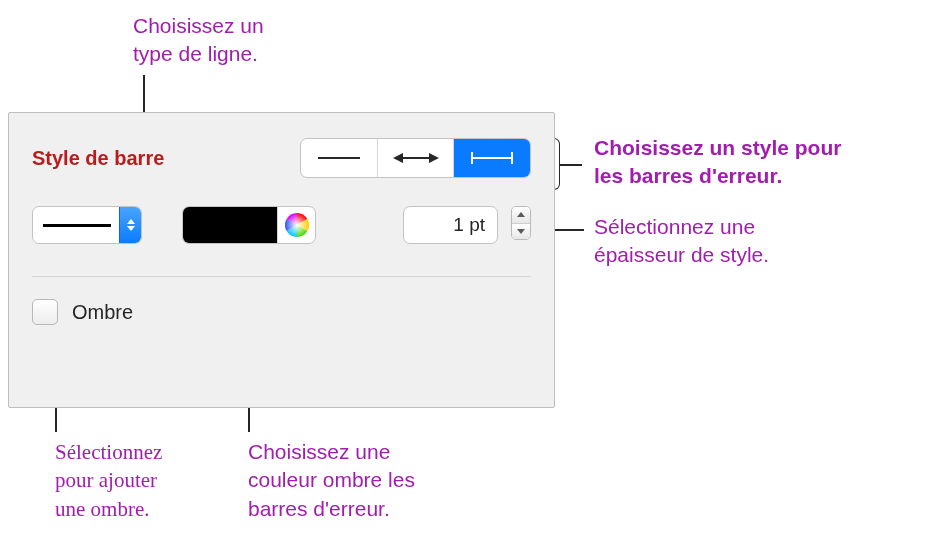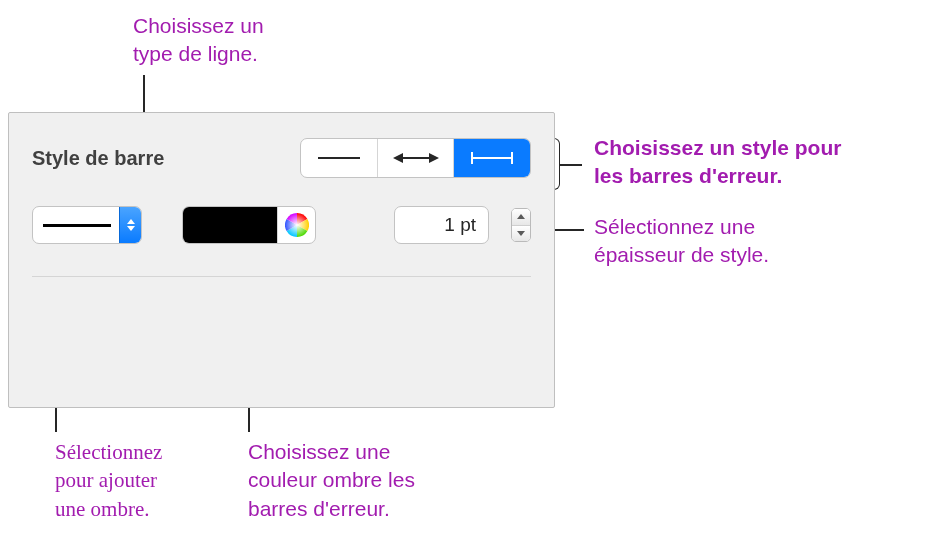--- a/index.html
+++ b/index.html
@@ -41,21 +41,21 @@
     }
     .row1 {
       display: flex;
       align-items: center;
       justify-content: space-between;
       margin-bottom: 28px;
     }
     .section-label {
       font-size: 20px;
       font-weight: 600;
-      color: #404040;
+      color: #b91c1c;
     }
     .segmented {
       display: flex;
       width: 231px;
       height: 40px;
       border: 1px solid #c3c3c3;
       border-radius: 7px;
       overflow: hidden;
       background: #ffffff;
     }
@@ -128,22 +128,21 @@
     .color-wheel {
       flex: 1;
       height: 100%;
       display: flex;
       align-items: center;
       justify-content: center;
     }
     .stepper-wrap {
       margin-left: auto;
       display: flex;
-      align-items: center;
-      gap: 22px;
+      gap: 13px;
     }
     .pt-field {
       width: 95px;
       height: 38px;
       border: 1px solid #c3c3c3;
       border-radius: 7px;
       background: #ffffff;
       display: flex;
       align-items: center;
       justify-content: flex-end;
@@ -317,15 +316,19 @@
             <svg width="8" height="5" viewBox="0 0 8 5">
                 <polygon points="0,0 8,0 4,5" fill="#5a5a5a"></polygon>
               </svg>
           </div>
         </div>
       </div>
     </div>
 
     <div class="divider"></div>
 
+    <div class="row3">
+      <div class="checkbox"></div>
+      <div class="check-label">Ombre</div>
+    </div>
 
   </div>
 </div>
 
 </body></html>

